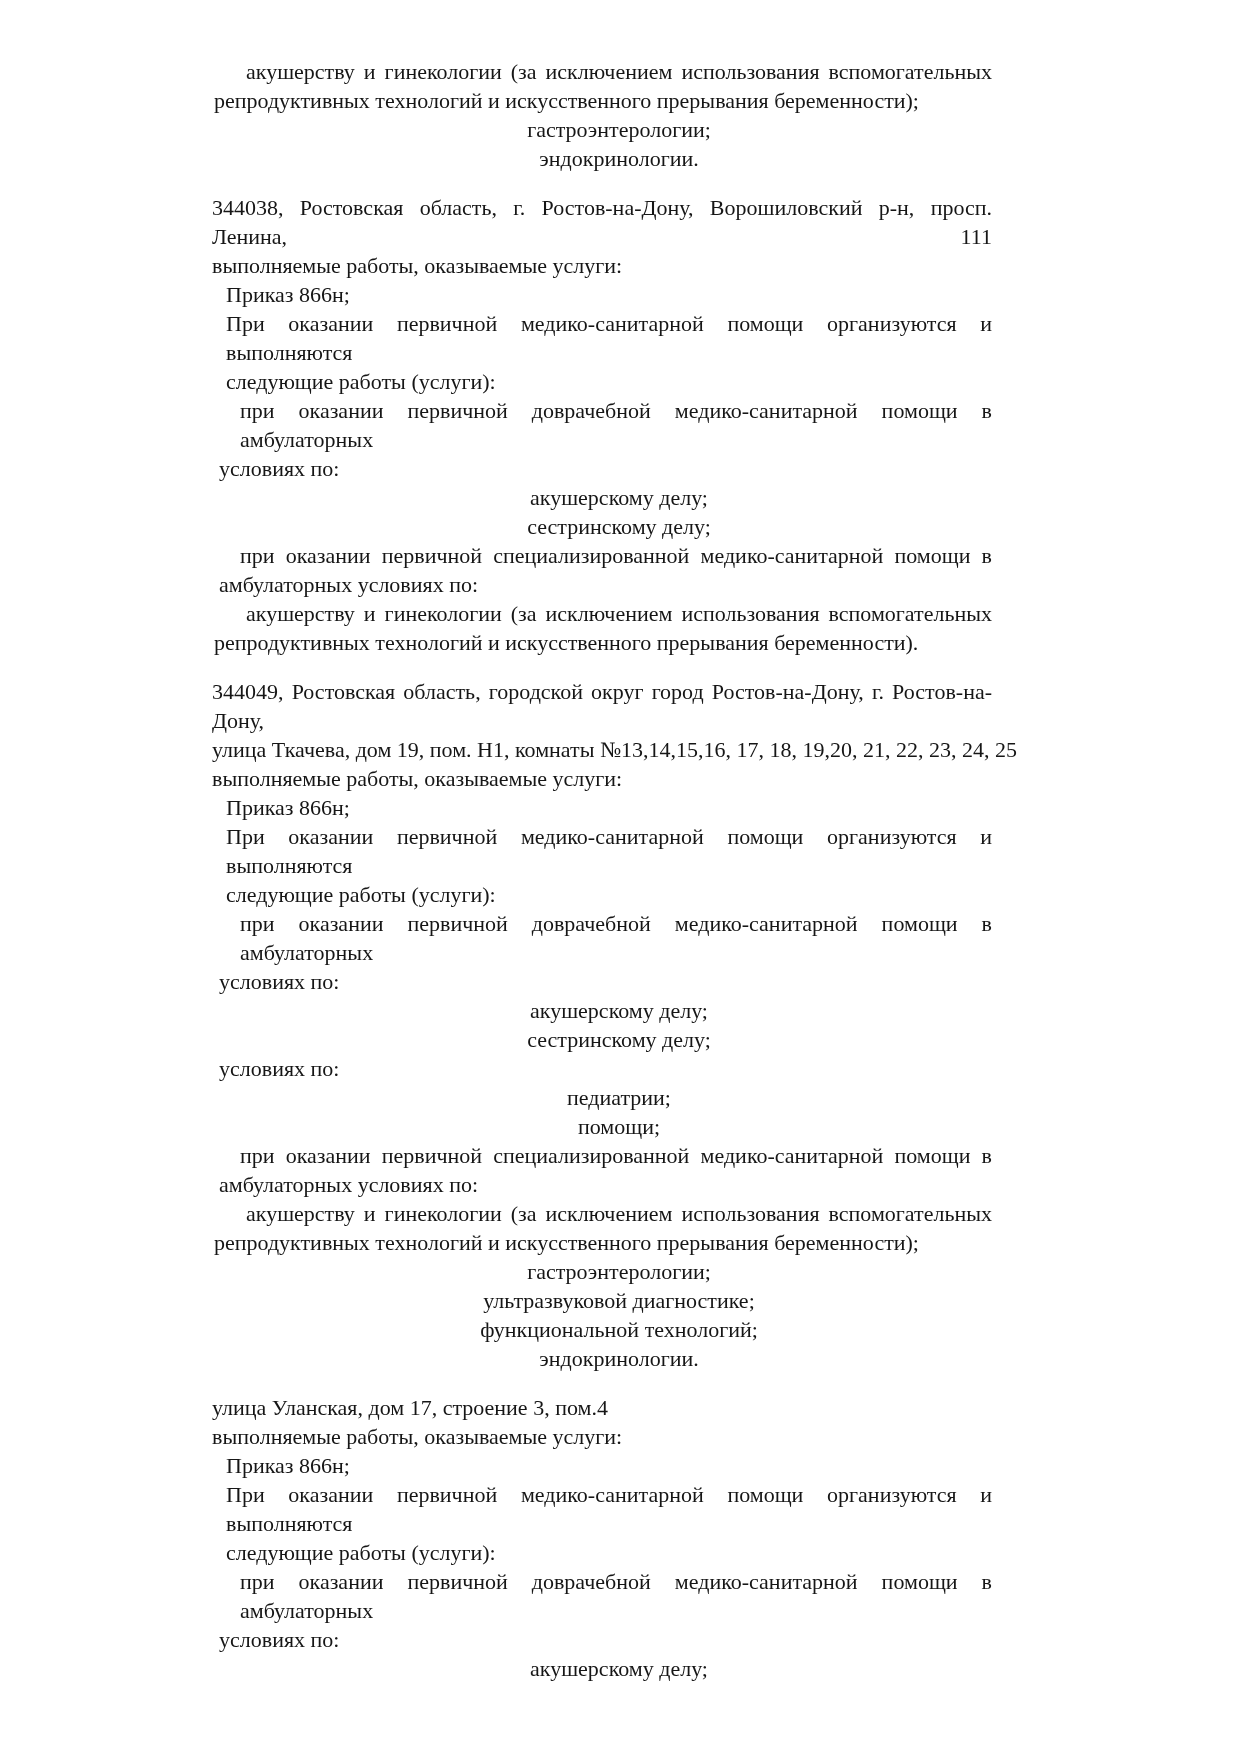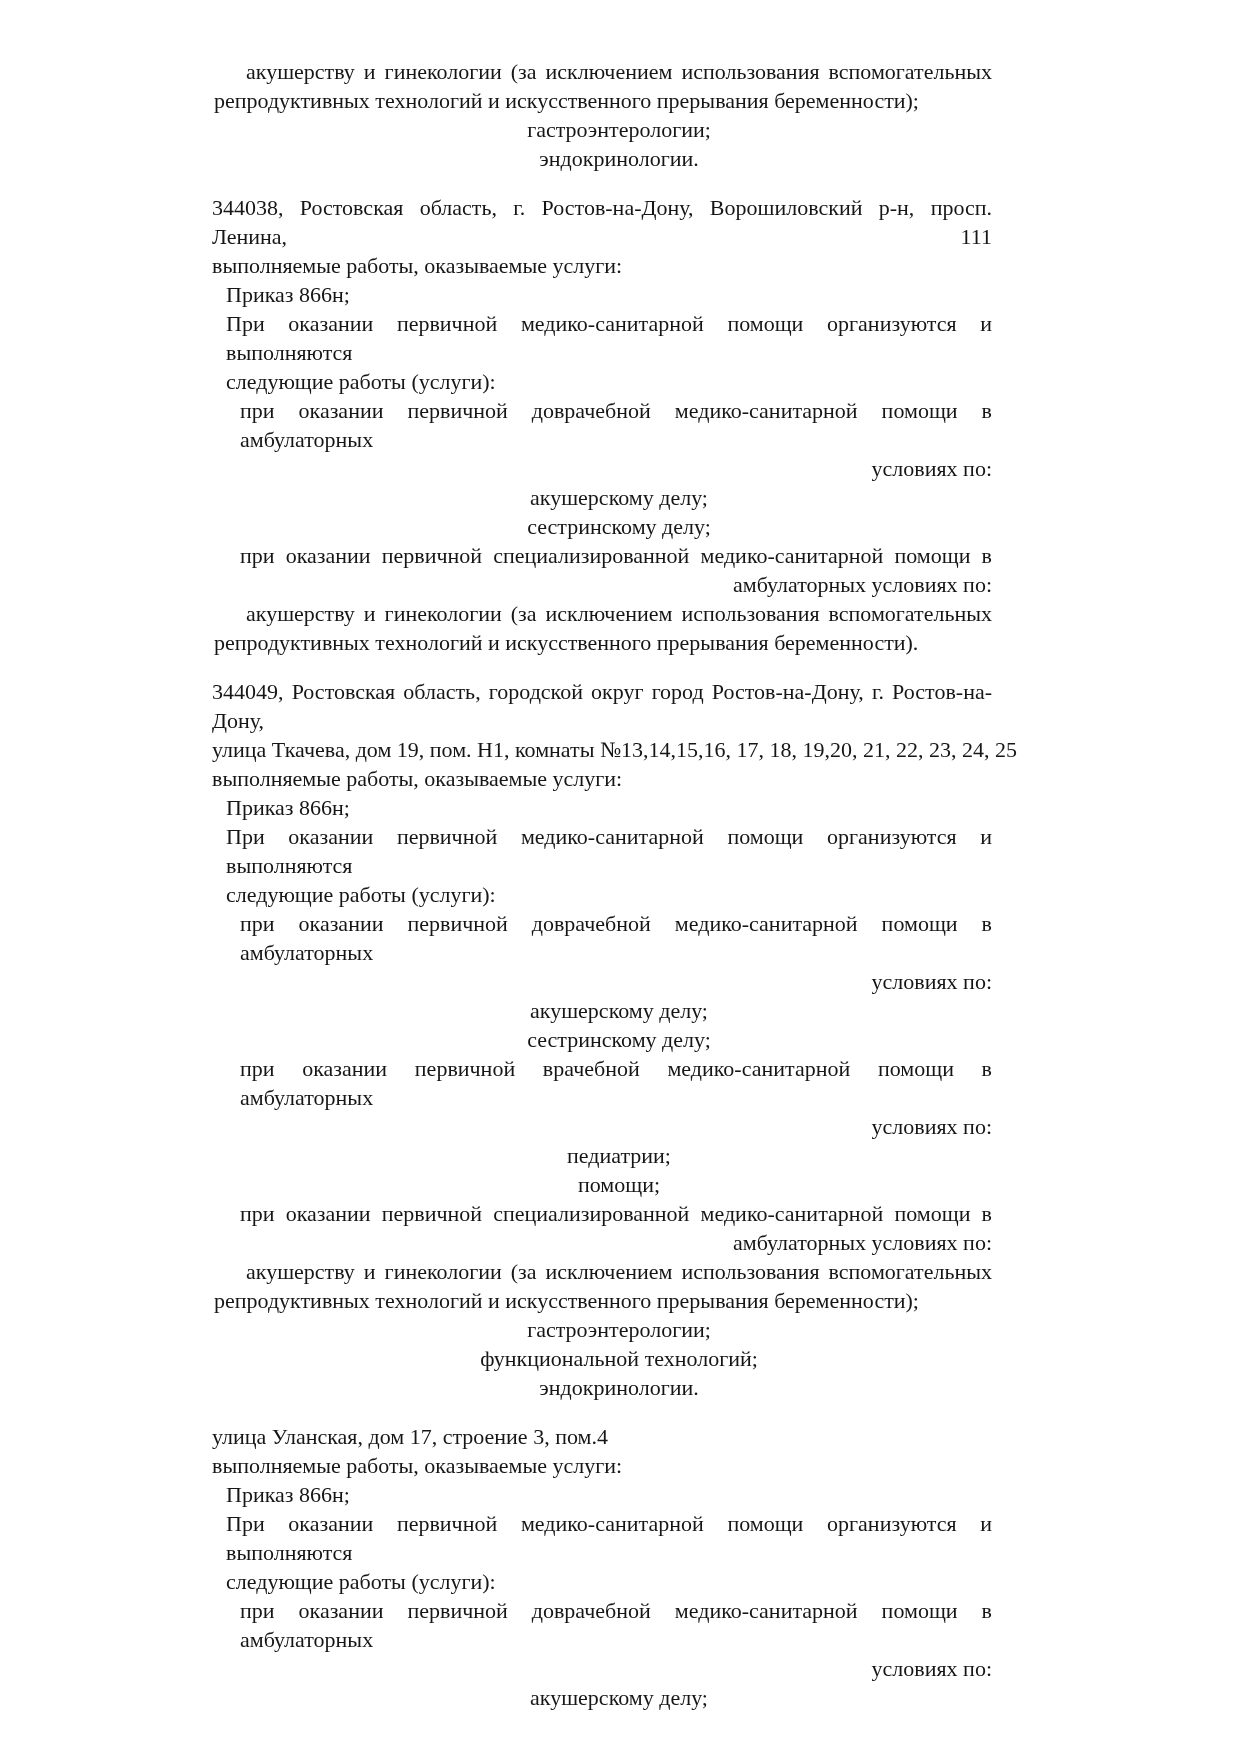--- a/index.html
+++ b/index.html
@@ -30,21 +30,21 @@
   .ln { white-space: nowrap; }
   .ln.j {
     white-space: normal;
     text-align: justify;
     text-align-last: justify;
     -moz-text-align-last: justify;
   }
   
   .i1  { padding-left: 14px; }  
   .i2f { padding-left: 28px; }  
-  .i2c { padding-left: 7px; text-align: right;  }  
+  .i2c { padding-left: 7px;  }  
   .i3f { padding-left: 34px; text-align: center; }  
   .i3c { padding-left: 2px;  }  
 </style>
 </head>
 <body>
 
 <div class="page" style="background: rgb(255, 255, 255);">
   <main class="body-block" style="color: rgb(22, 22, 22);">
       <section>
         <div class="ln j i3f">акушерству и гинекологии (за исключением использования вспомогательных</div>
@@ -71,29 +71,29 @@
         <div class="ln j">344049, Ростовская область, городской округ город Ростов-на-Дону, г. Ростов-на-Дону,</div>
         <div class="ln">улица Ткачева, дом 19, пом. Н1, комнаты №13,14,15,16, 17, 18, 19,20, 21, 22, 23, 24, 25</div>
         <div class="ln">выполняемые работы, оказываемые услуги:</div>
         <div class="ln i1">Приказ 866н;</div>
         <div class="ln j i1">При оказании первичной медико-санитарной помощи организуются и выполняются</div>
         <div class="ln i1">следующие работы (услуги):</div>
         <div class="ln j i2f">при оказании первичной доврачебной медико-санитарной помощи в амбулаторных</div>
         <div class="ln i2c">условиях по:</div>
         <div class="ln i3f">акушерскому делу;</div>
         <div class="ln i3f">сестринскому делу;</div>
-        <div class="ln j i2f">при оказании первичной врачебной медико-санитарной помощи в амбулаторных</div>
         <div class="ln i2c">условиях по:</div>
         <div class="ln i3f">педиатрии;</div>
         <div class="ln i3f">помощи;</div>
         <div class="ln j i2f">при оказании первичной специализированной медико-санитарной помощи в</div>
         <div class="ln i2c">амбулаторных условиях по:</div>
         <div class="ln j i3f">акушерству и гинекологии (за исключением использования вспомогательных</div>
         <div class="ln i3c">репродуктивных технологий и искусственного прерывания беременности);</div>
         <div class="ln i3f">гастроэнтерологии;</div>
+        <div class="ln i3f">ультразвуковой диагностике;</div>
         <div class="ln i3f">функциональной технологий;</div>
         <div class="ln i3f">эндокринологии.</div>
       </section>
       <section>
         <div class="ln">улица Уланская, дом 17, строение 3, пом.4</div>
         <div class="ln">выполняемые работы, оказываемые услуги:</div>
         <div class="ln i1">Приказ 866н;</div>
         <div class="ln j i1">При оказании первичной медико-санитарной помощи организуются и выполняются</div>
         <div class="ln i1">следующие работы (услуги):</div>
         <div class="ln j i2f">при оказании первичной доврачебной медико-санитарной помощи в амбулаторных</div>

